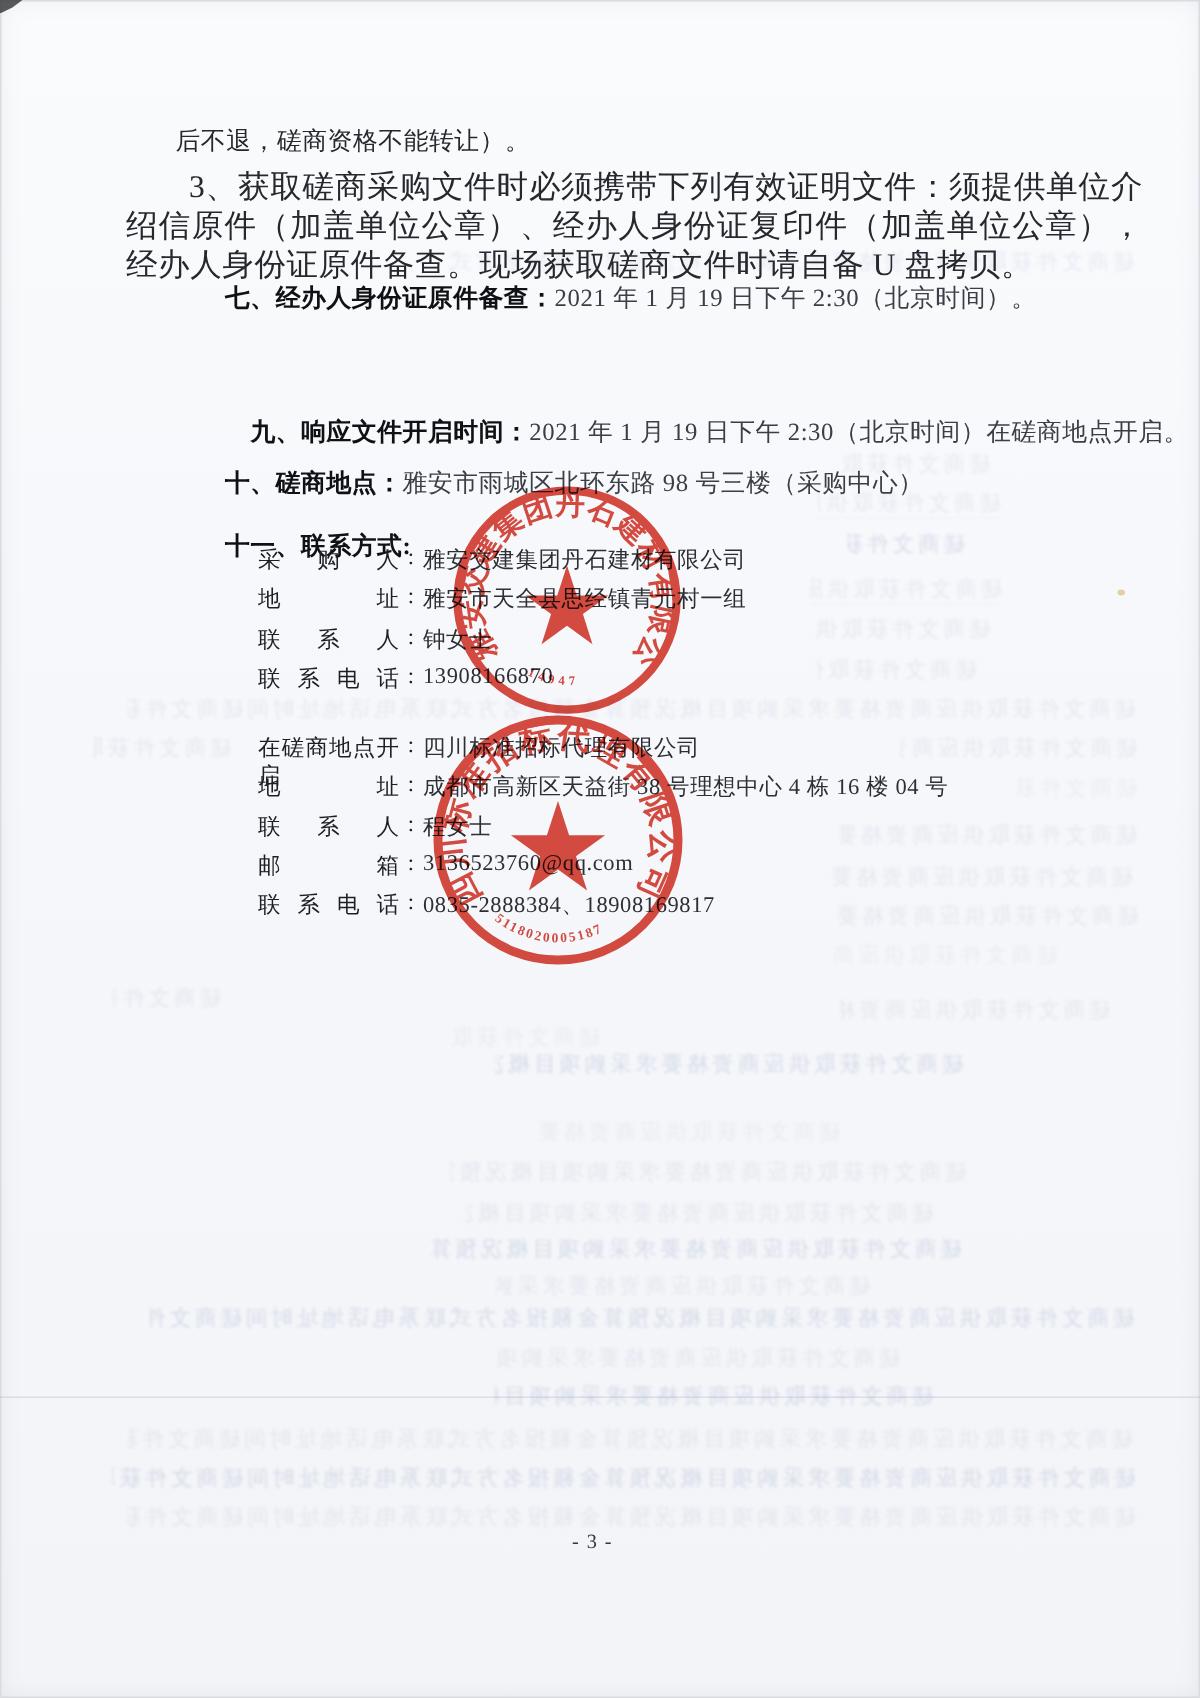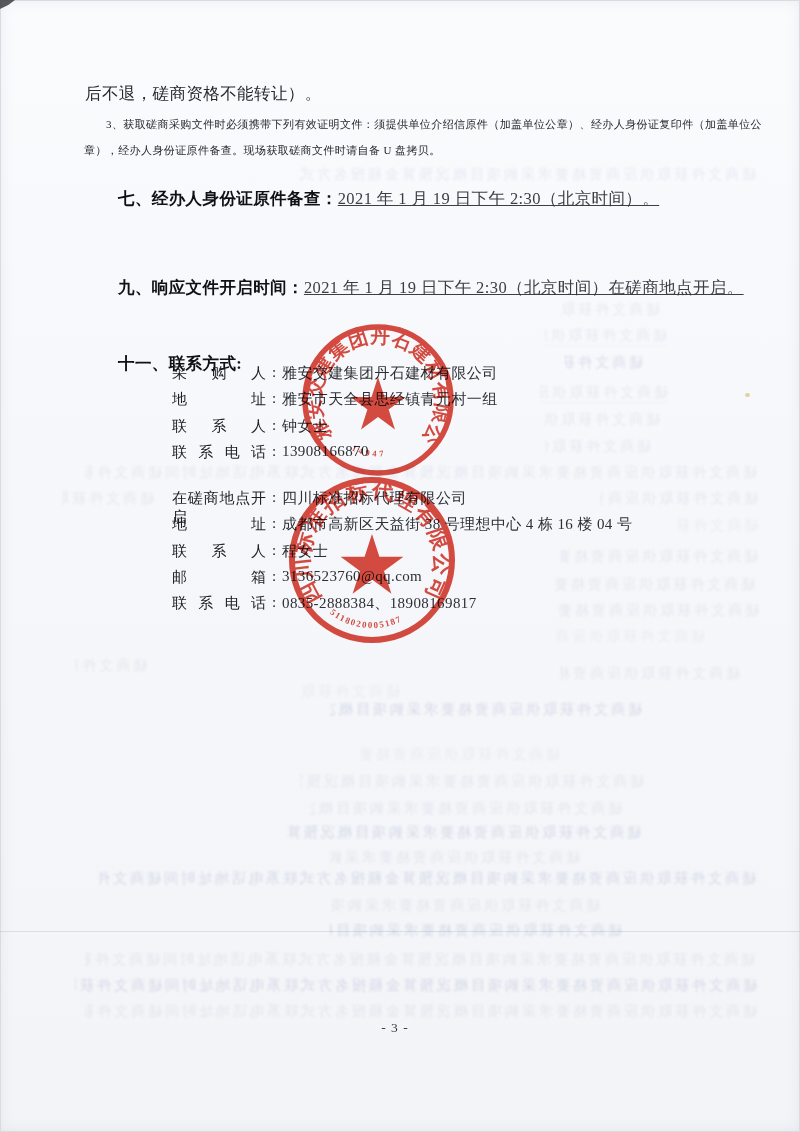--- a/index.html
+++ b/index.html
@@ -10,27 +10,27 @@
     overflow:hidden;
   }
   #page{
     position:relative;width:800px;height:1132px;
     background:linear-gradient(180deg,#fafbfd 0%,#f6f7fa 45%,#f3f4f7 100%);
     box-shadow:inset 0 0 0 1px #d9dbe0, inset 0 0 14px rgba(120,125,140,.12);
     overflow:hidden;
     color:#26282d;
   }
   .abs{position:absolute;}
-  .line{white-space:nowrap;font-size:16.5px;letter-spacing:.4px;}
+  .line{white-space:nowrap;font-size:16.5px;letter-spacing:.4px;margin-left:32px;}
   .para{
-    width:678px;font-size:11px;line-height:26px;letter-spacing:.4px;
+    width:678px;font-size:21px;line-height:26px;letter-spacing:.4px;
     text-align:justify;text-indent:2em;
   }
   .sec-label{font-weight:700;color:#101114;}
-  .sec-rest{color:#3a3e45;text-decoration:underline;}
+  .sec-rest{color:#3a3e45;}
   
   .contact{display:flex;flex-direction:column;}
   .crow{display:flex;height:26.3px;align-items:flex-start;font-size:15px;}
   .clabel{width:94px;text-align:justify;text-align-last:justify;color:#1d1f24;}
   .ccolon{width:16px;text-align:center;color:#1d1f24;}
   .cvalue{color:#2c2f35;letter-spacing:.4px;white-space:nowrap;}
   
   .ghost{
     position:absolute;height:20px;overflow:hidden;white-space:nowrap;
     font-size:14.5px;letter-spacing:2.5px;color:#7a8fbc;opacity:.15;
@@ -96,24 +96,27 @@
 
   <div class="abs line" style="top:83px;left:85px;">后不退，磋商资格不能转让）。</div>
 
   <div class="abs para" style="top:111px;left:84px;">3、获取磋商采购文件时必须携带下列有效证明文件：须提供单位介绍信原件（加盖单位公章）、经办人身份证复印件（加盖单位公章），经办人身份证原件备查。现场获取磋商文件时请自备 U 盘拷贝。</div>
 
   <div class="abs line" style="top:188px;left:85px;text-indent:2em;">
     <span class="sec-label">七、经办人身份证原件备查：</span><span class="sec-rest">2021 年 1 月 19 日下午 2:30（北京时间）。</span>
   </div>
 
 
-  <div class="abs line" style="top:277px;left:85px;text-indent:2em;">
+  <div class="abs line" style="top:277px;left:102px;text-indent:2em;">
     <span class="sec-label">九、响应文件开启时间：</span><span class="sec-rest">2021 年 1 月 19 日下午 2:30（北京时间）在磋商地点开启。</span>
   </div>
 
+  <div class="abs line" style="top:311px;left:85px;text-indent:2em;">
+    <span class="sec-label">十、磋商地点：</span><span class="sec-rest">雅安市雨城区北环东路 98 号三楼（采购中心）</span>
+  </div>
 
   <div class="abs line" style="top:353px;left:85px;text-indent:2em;">
     <span class="sec-label">十一、联系方式:</span><span class="sec-rest"></span>
   </div>
 
   <div class="abs contact" style="top:364px;left:172px;">
     <div class="crow">
       <span class="clabel">采 购 人</span>
         <span class="ccolon">:</span>
         <span class="cvalue">雅安交建集团丹石建材有限公司</span>

